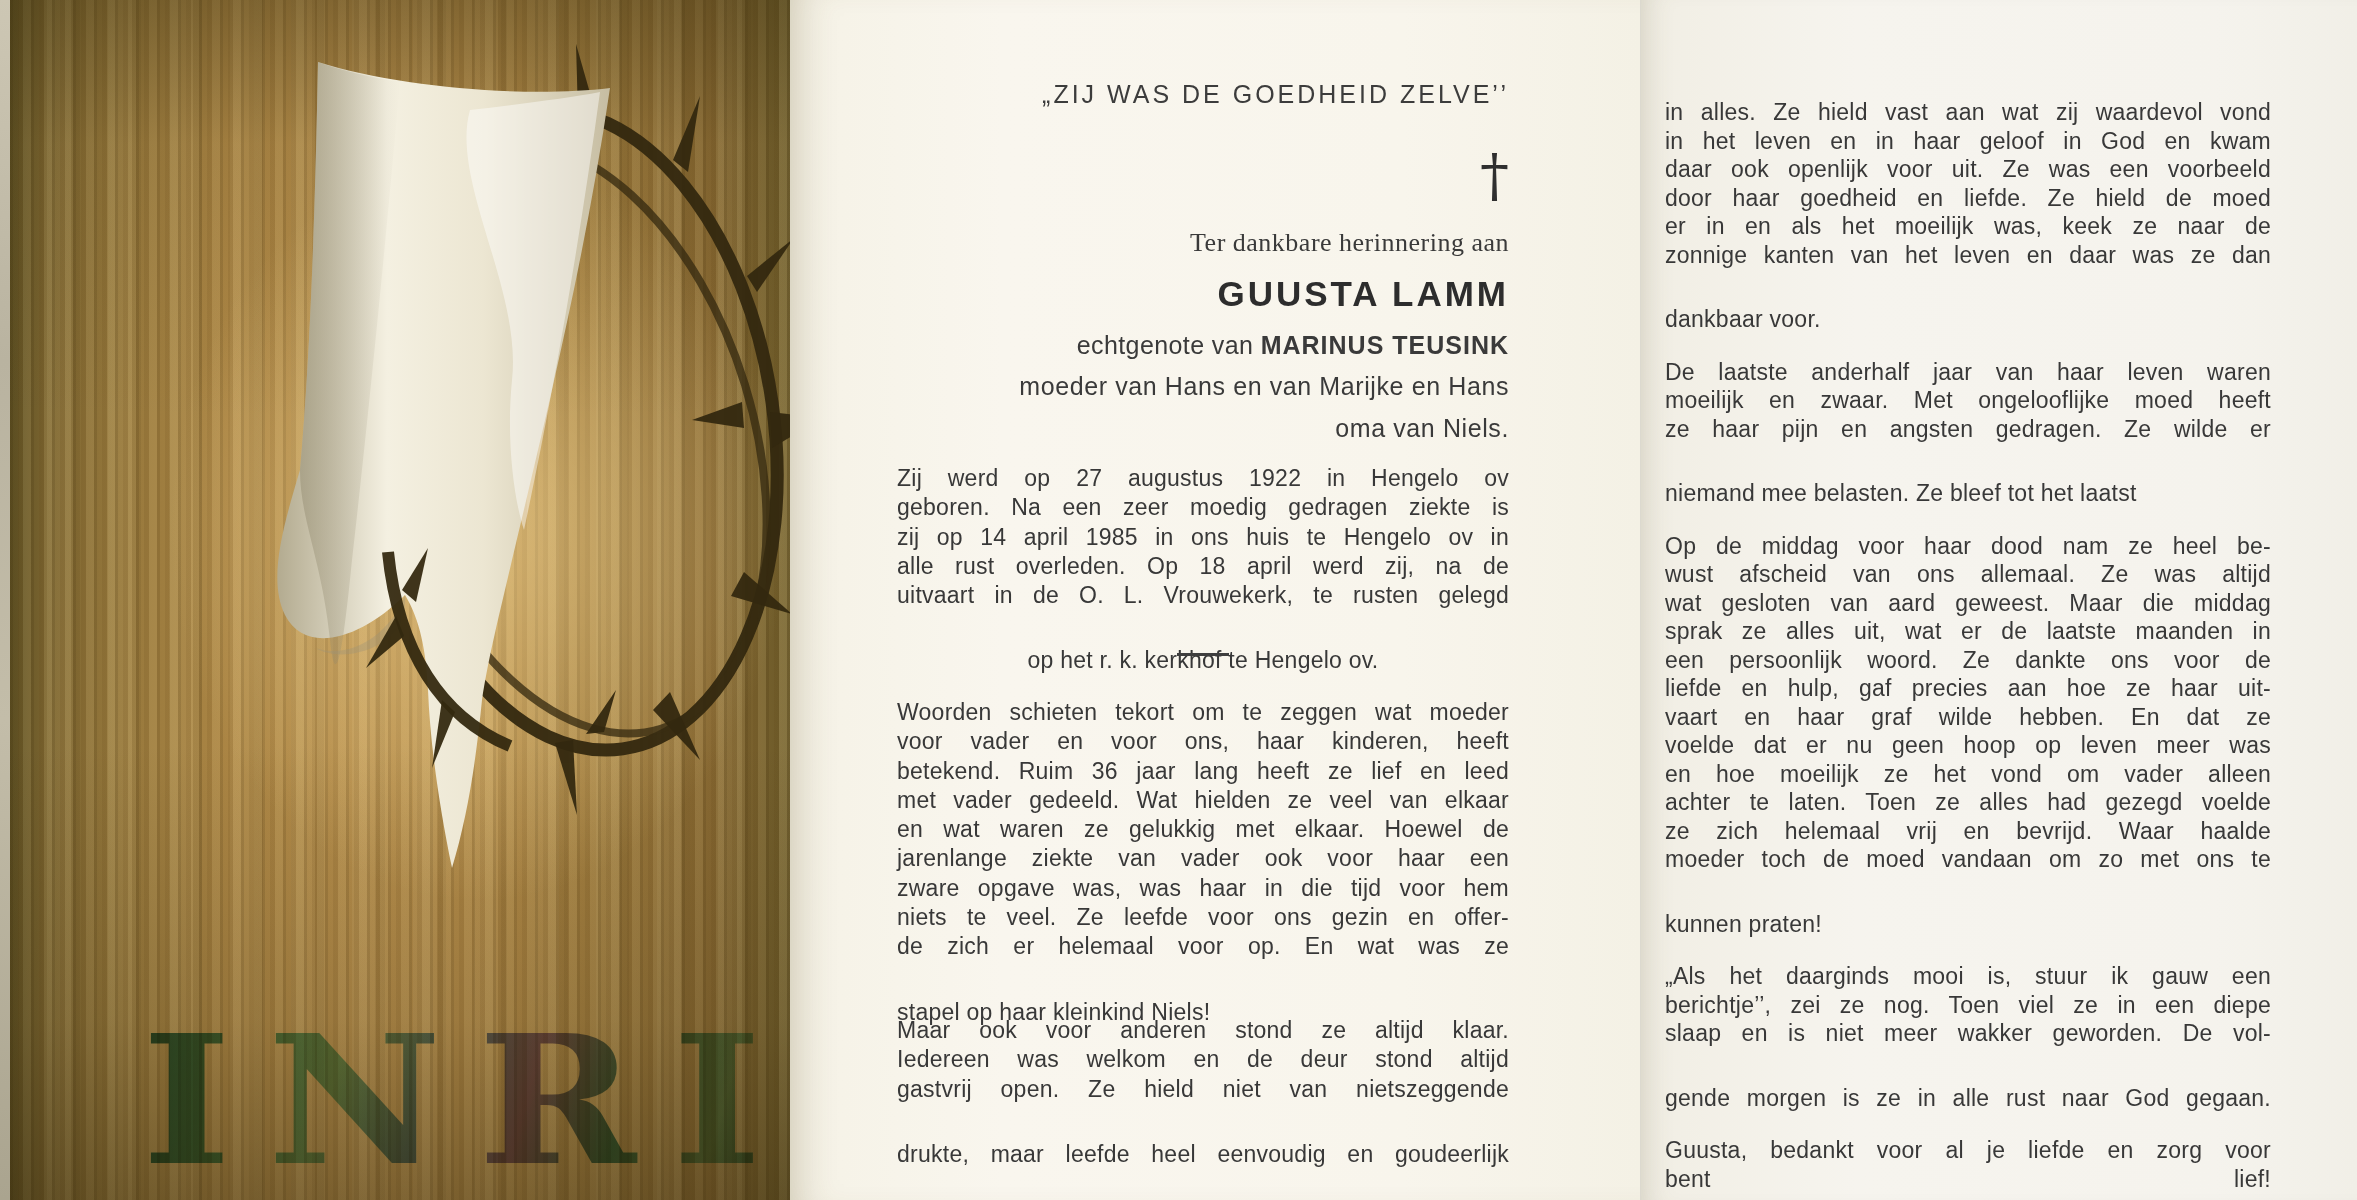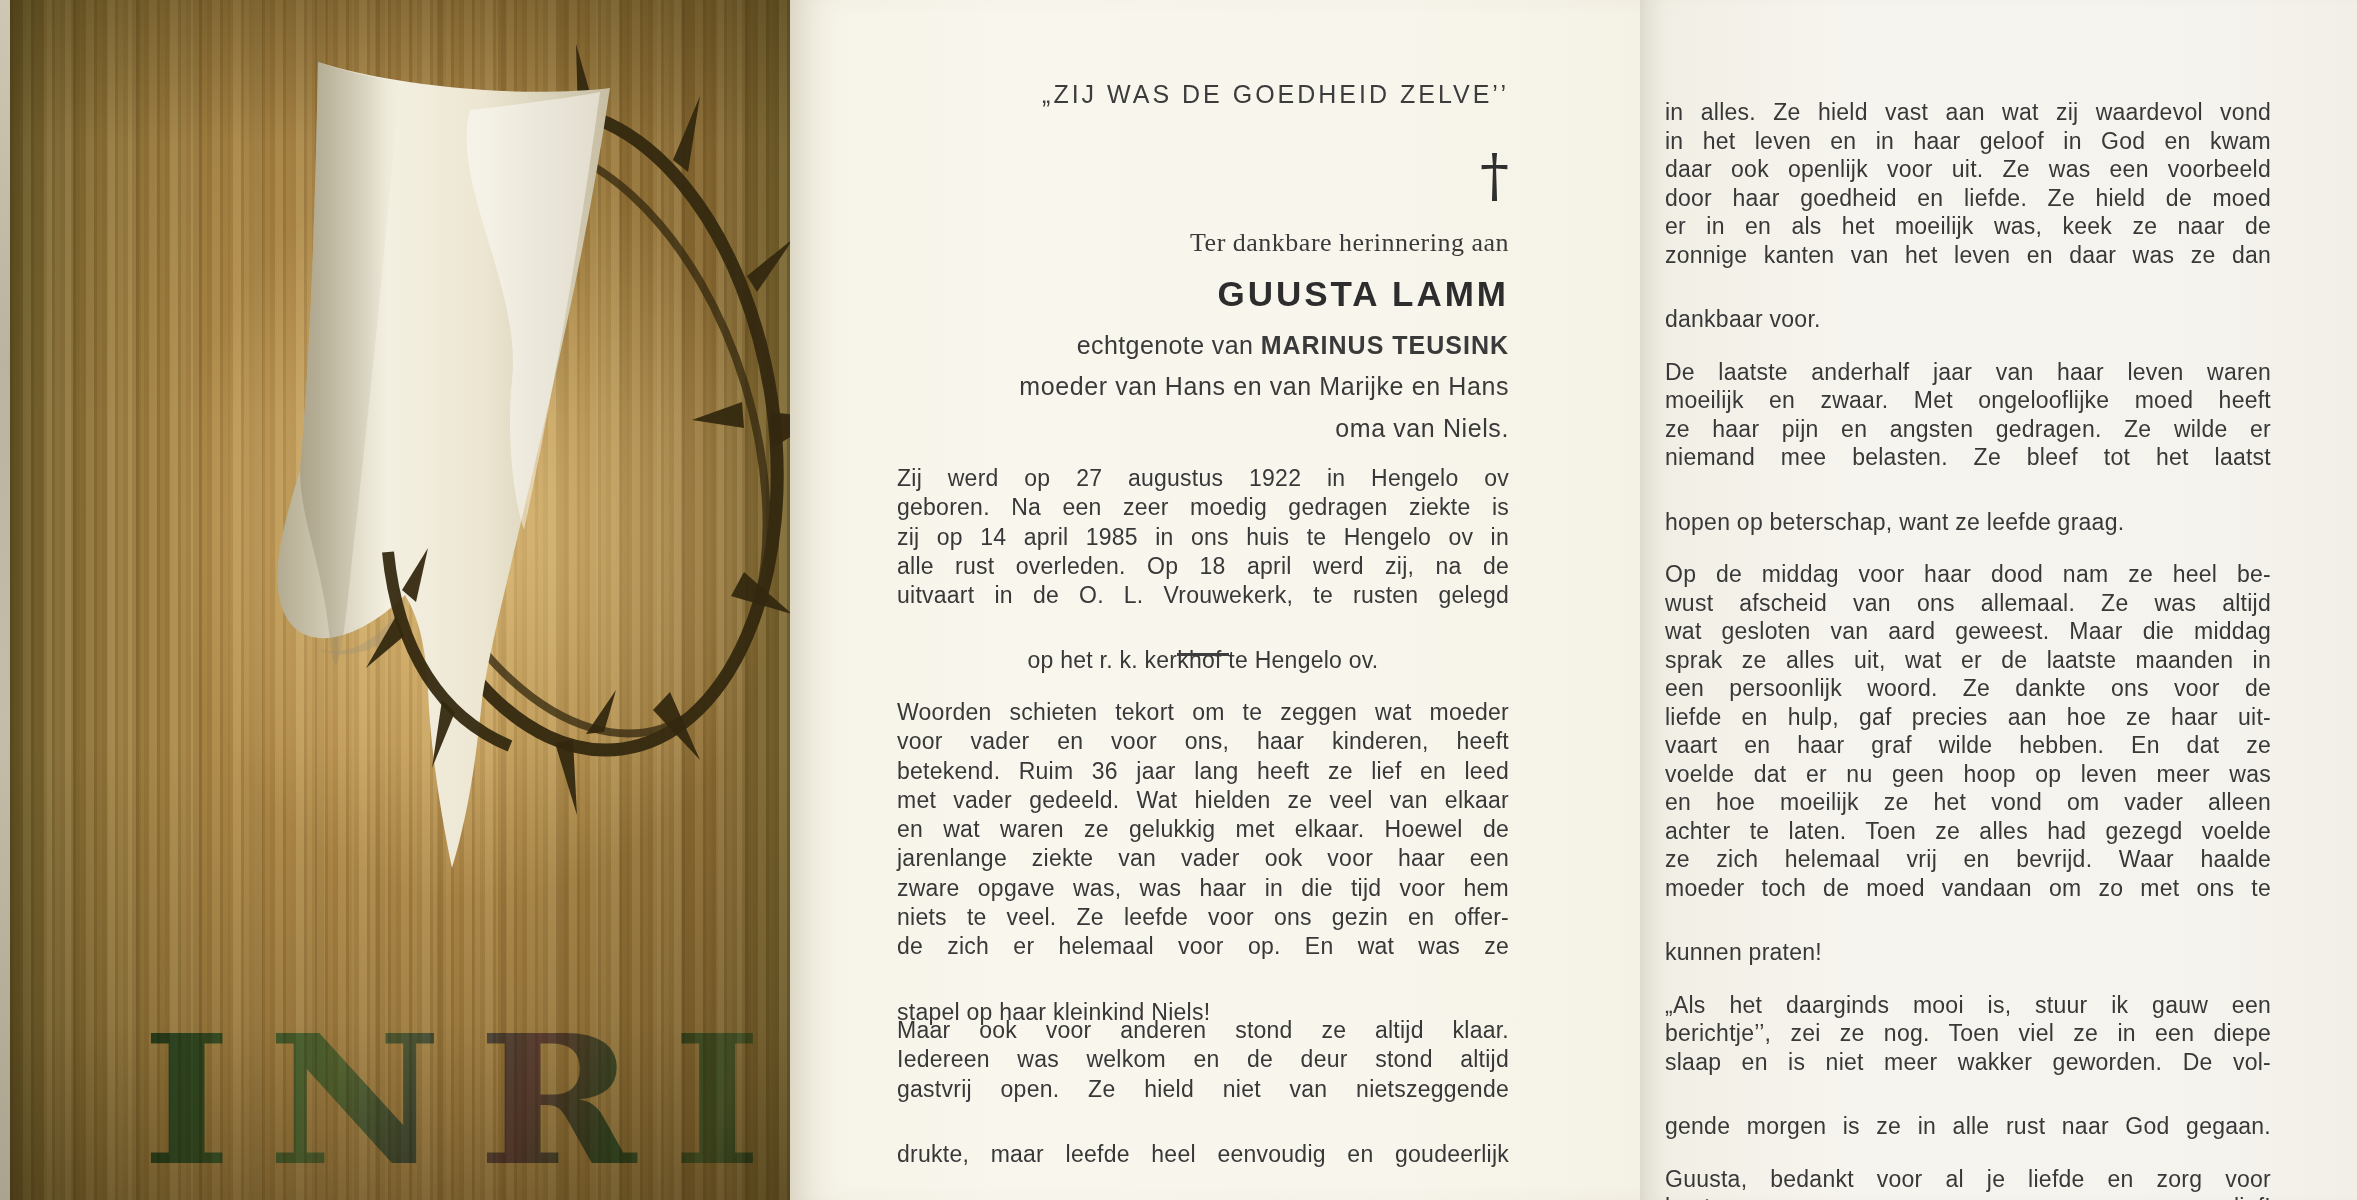--- a/index.html
+++ b/index.html
@@ -200,21 +200,20 @@
           <div class="line">door haar goedheid en liefde. Ze hield de moed</div>
           <div class="line">er in en als het moeilijk was, keek ze naar de</div>
           <div class="line">zonnige kanten van het leven en daar was ze dan</div>
           <div class="line">dankbaar voor.</div>
         </div>
       <div class="para">
           <div class="line">De laatste anderhalf jaar van haar leven waren</div>
           <div class="line">moeilijk en zwaar. Met ongelooflijke moed heeft</div>
           <div class="line">ze haar pijn en angsten gedragen. Ze wilde er</div>
           <div class="line">niemand mee belasten. Ze bleef tot het laatst</div>
-          <div class="line">hopen op beterschap, want ze leefde graag.</div>
         </div>
       <div class="para">
           <div class="line">Op de middag voor haar dood nam ze heel be-</div>
           <div class="line">wust afscheid van ons allemaal. Ze was altijd</div>
           <div class="line">wat gesloten van aard geweest. Maar die middag</div>
           <div class="line">sprak ze alles uit, wat er de laatste maanden in</div>
           <div class="line">een persoonlijk woord. Ze dankte ons voor de</div>
           <div class="line">liefde en hulp, gaf precies aan hoe ze haar uit-</div>
           <div class="line">vaart en haar graf wilde hebben. En dat ze</div>
           <div class="line">voelde dat er nu geen hoop op leven meer was</div>

